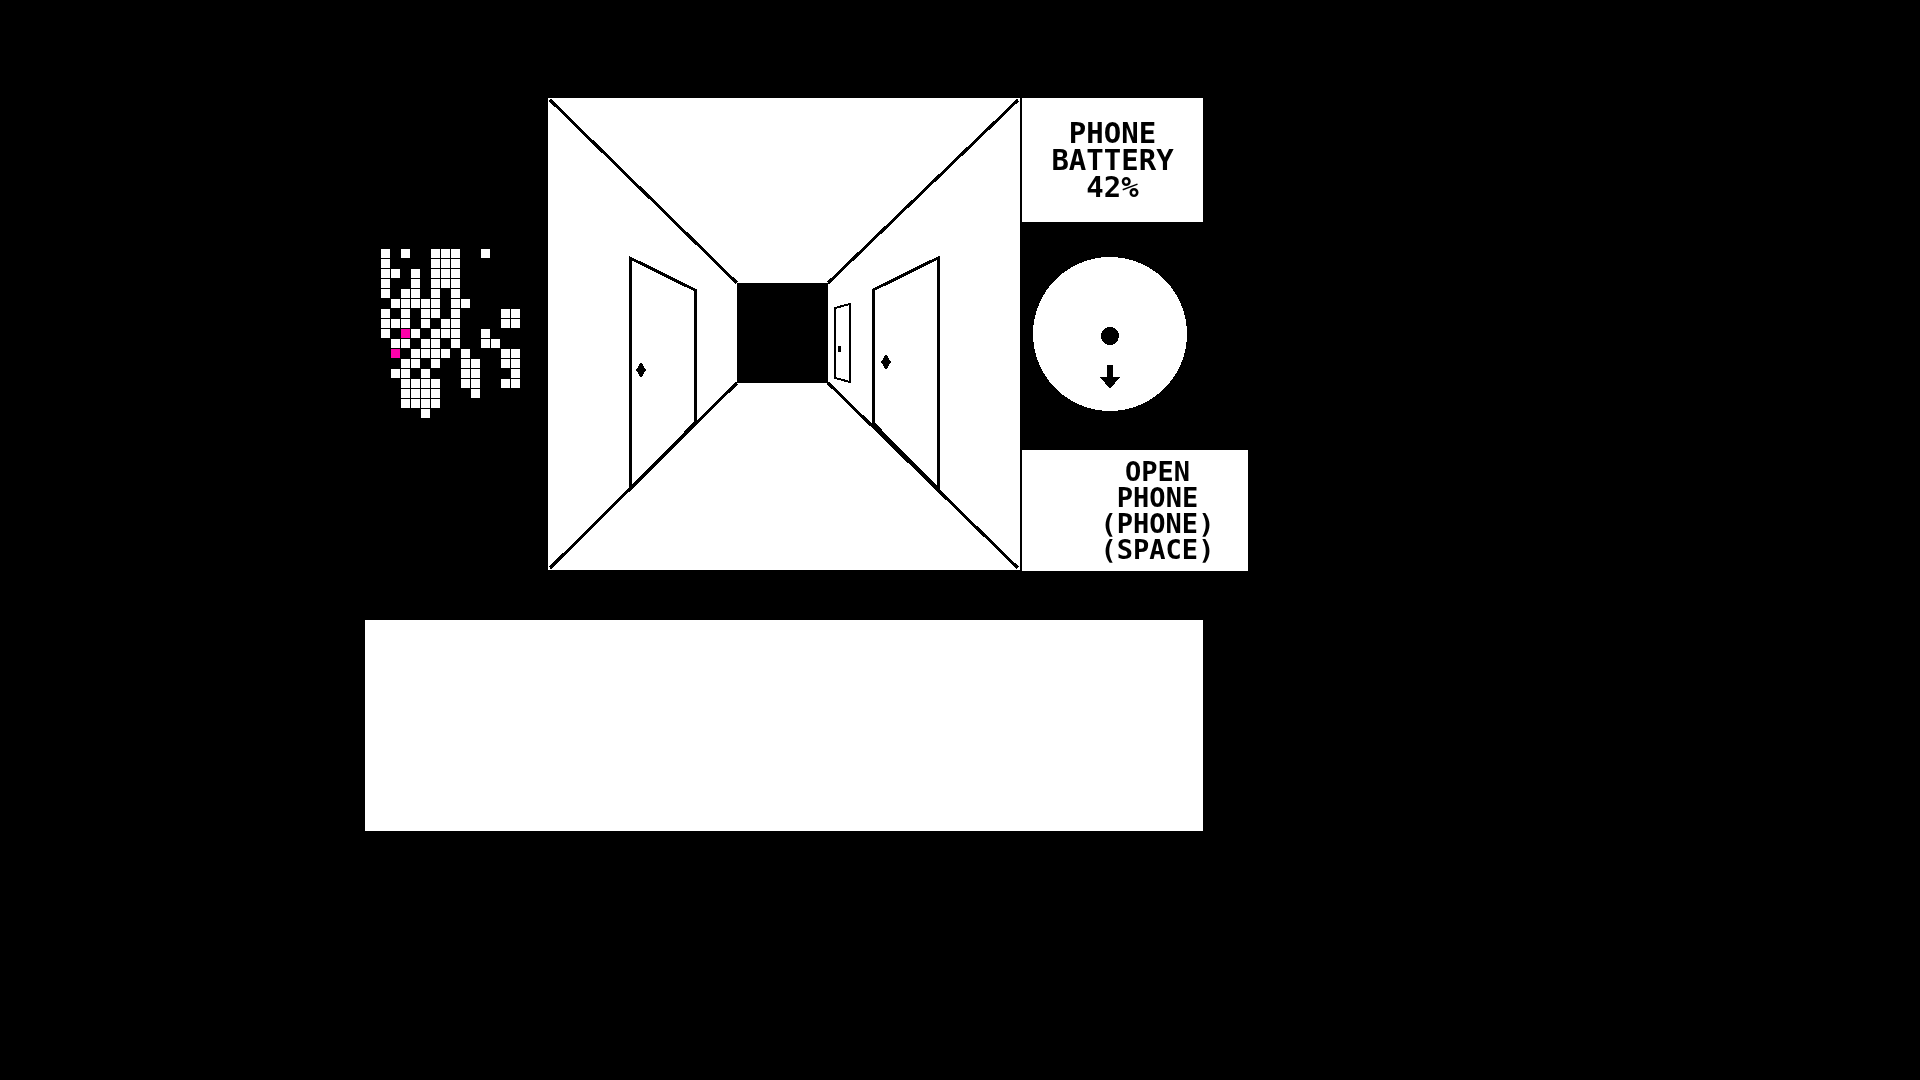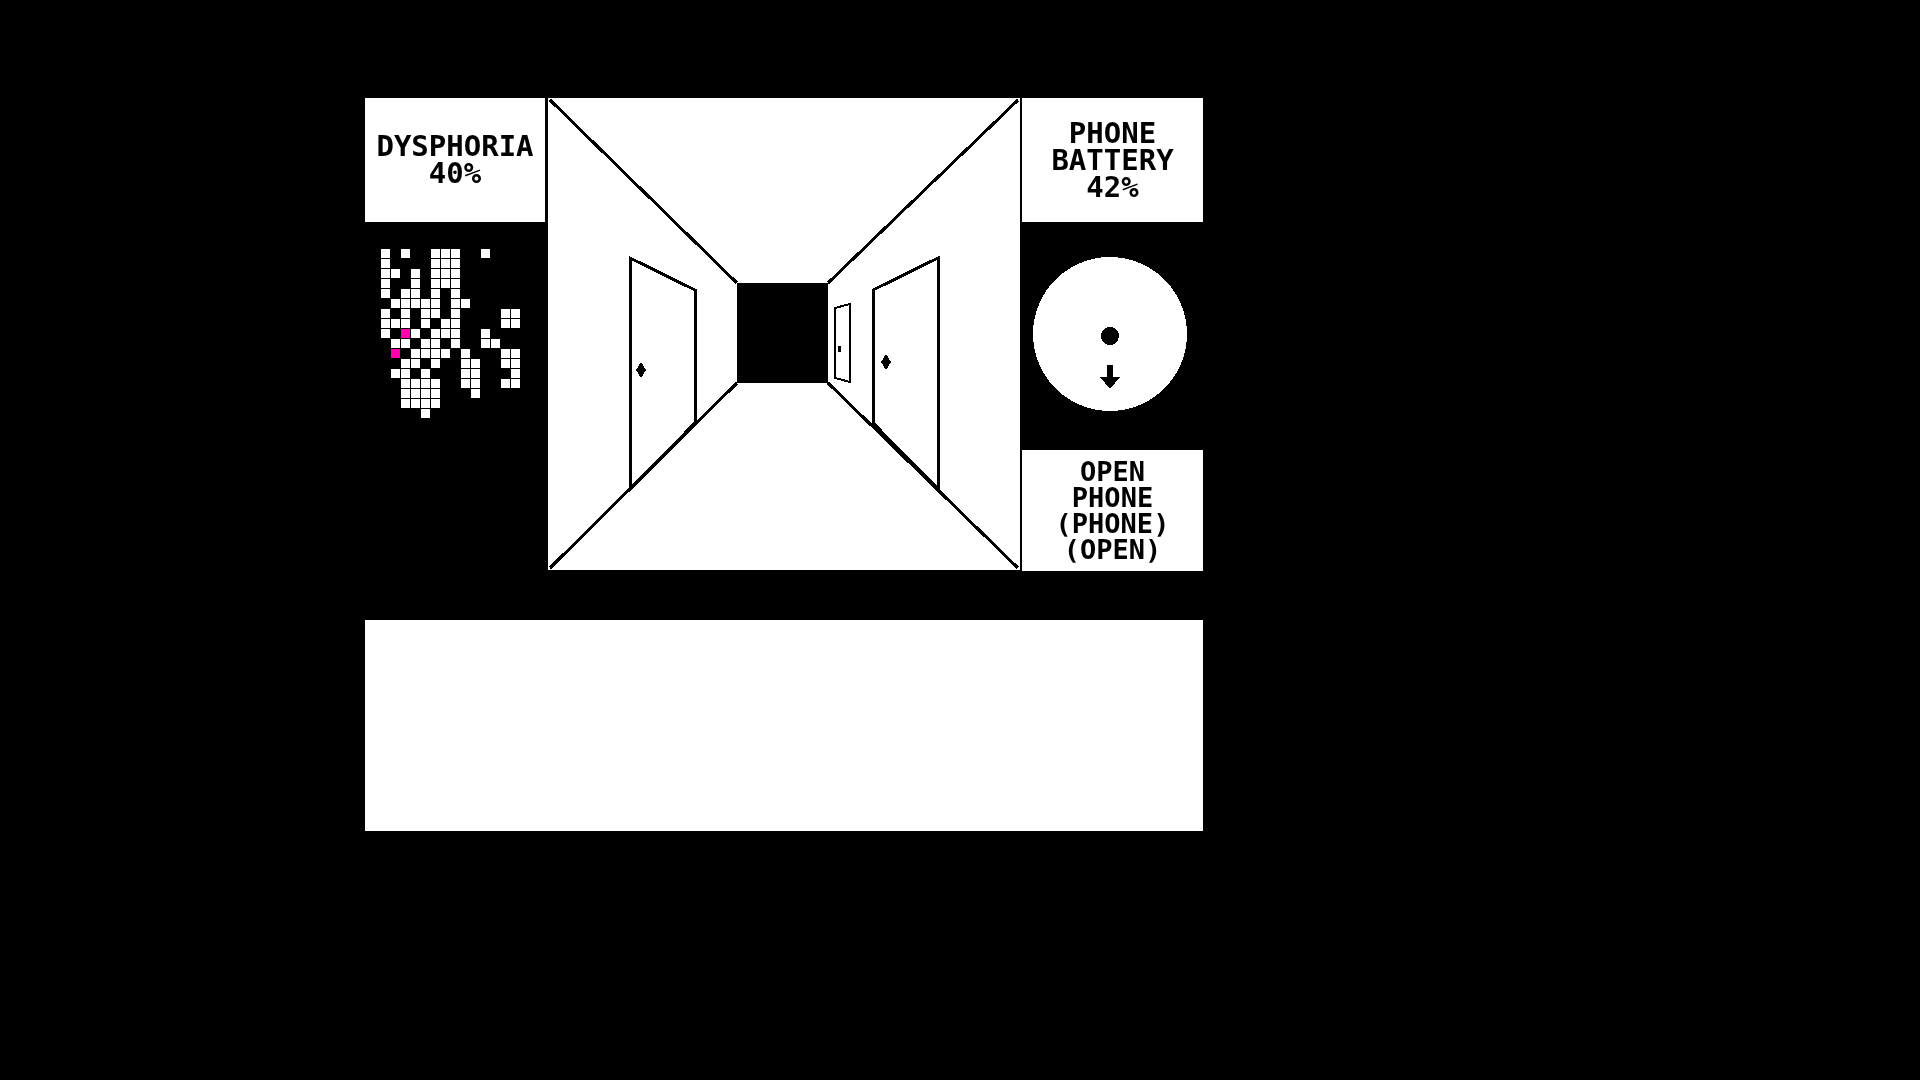--- a/index.html
+++ b/index.html
@@ -2,38 +2,34 @@
 <html><head>
 <meta charset="utf-8">
 <style>
   html,body{margin:0;padding:0;background:#000;}
   body{width:1920px;height:1080px;position:relative;overflow:hidden;
        font-family:"DejaVu Sans Mono",monospace;font-weight:bold;color:#000;}
   .screen{position:absolute;left:0;top:0;width:1920px;height:1080px;background:#000;}
   .panel{position:absolute;background:#fff;display:flex;flex-direction:column;
          align-items:center;justify-content:center;text-align:center;
          font-size:29px;line-height:27px;white-space:pre;}
-  .panel.small{font-size:27px;line-height:26px;}
+  .panel.small{font-size:27px;line-height:26px;padding-left:45px;}
   .minimap{position:absolute;left:371px;top:249px;width:170px;height:170px;background:#000;}
   .minimap .cell{position:absolute;}
   .corridor{position:absolute;left:548px;top:98px;width:472px;height:472px;}
   .indicator{position:absolute;left:1030px;top:255px;width:160px;height:160px;}
   .dialogue{position:absolute;left:365px;top:620px;width:838px;height:211px;background:#fff;
             font-size:29px;line-height:34px;padding:18px;box-sizing:border-box;white-space:pre-wrap;}
   svg{display:block;}
 </style>
 </head>
 <body>
 
 <div class="screen">
 
-  <div class="panel" style="left:365px;top:98px;width:180px;height:124px;">
-    <div>DYSPHORIA</div>
-    <div>40%</div>
-  </div>
 
   <div class="minimap">
       <div class="cell" style="left: 10px; top: 0px; width: 9px; height: 9px; background: rgb(255, 255, 255);"></div>
       <div class="cell" style="left: 30px; top: 0px; width: 9px; height: 9px; background: rgb(255, 255, 255);"></div>
       <div class="cell" style="left: 60px; top: 0px; width: 9px; height: 9px; background: rgb(255, 255, 255);"></div>
       <div class="cell" style="left: 70px; top: 0px; width: 9px; height: 9px; background: rgb(255, 255, 255);"></div>
       <div class="cell" style="left: 80px; top: 0px; width: 9px; height: 9px; background: rgb(255, 255, 255);"></div>
       <div class="cell" style="left: 110px; top: 0px; width: 9px; height: 9px; background: rgb(255, 255, 255);"></div>
       <div class="cell" style="left: 10px; top: 10px; width: 9px; height: 9px; background: rgb(255, 255, 255);"></div>
       <div class="cell" style="left: 60px; top: 10px; width: 9px; height: 9px; background: rgb(255, 255, 255);"></div>
@@ -175,18 +171,18 @@
         <rect x="77" y="110" width="6" height="12"></rect>
         <polygon points="70,122 90,122 80,134"></polygon>
       </g>
     </svg>
   </div>
 
   <div class="panel small" style="left:1022px;top:450px;width:181px;height:121px;">
     <div>OPEN</div>
     <div>PHONE</div>
     <div>(PHONE)</div>
-    <div>(OPEN)</div>
+    <div>(SPACE)</div>
   </div>
 
   <div class="dialogue"></div>
 
 </div>
 
 </body></html>

